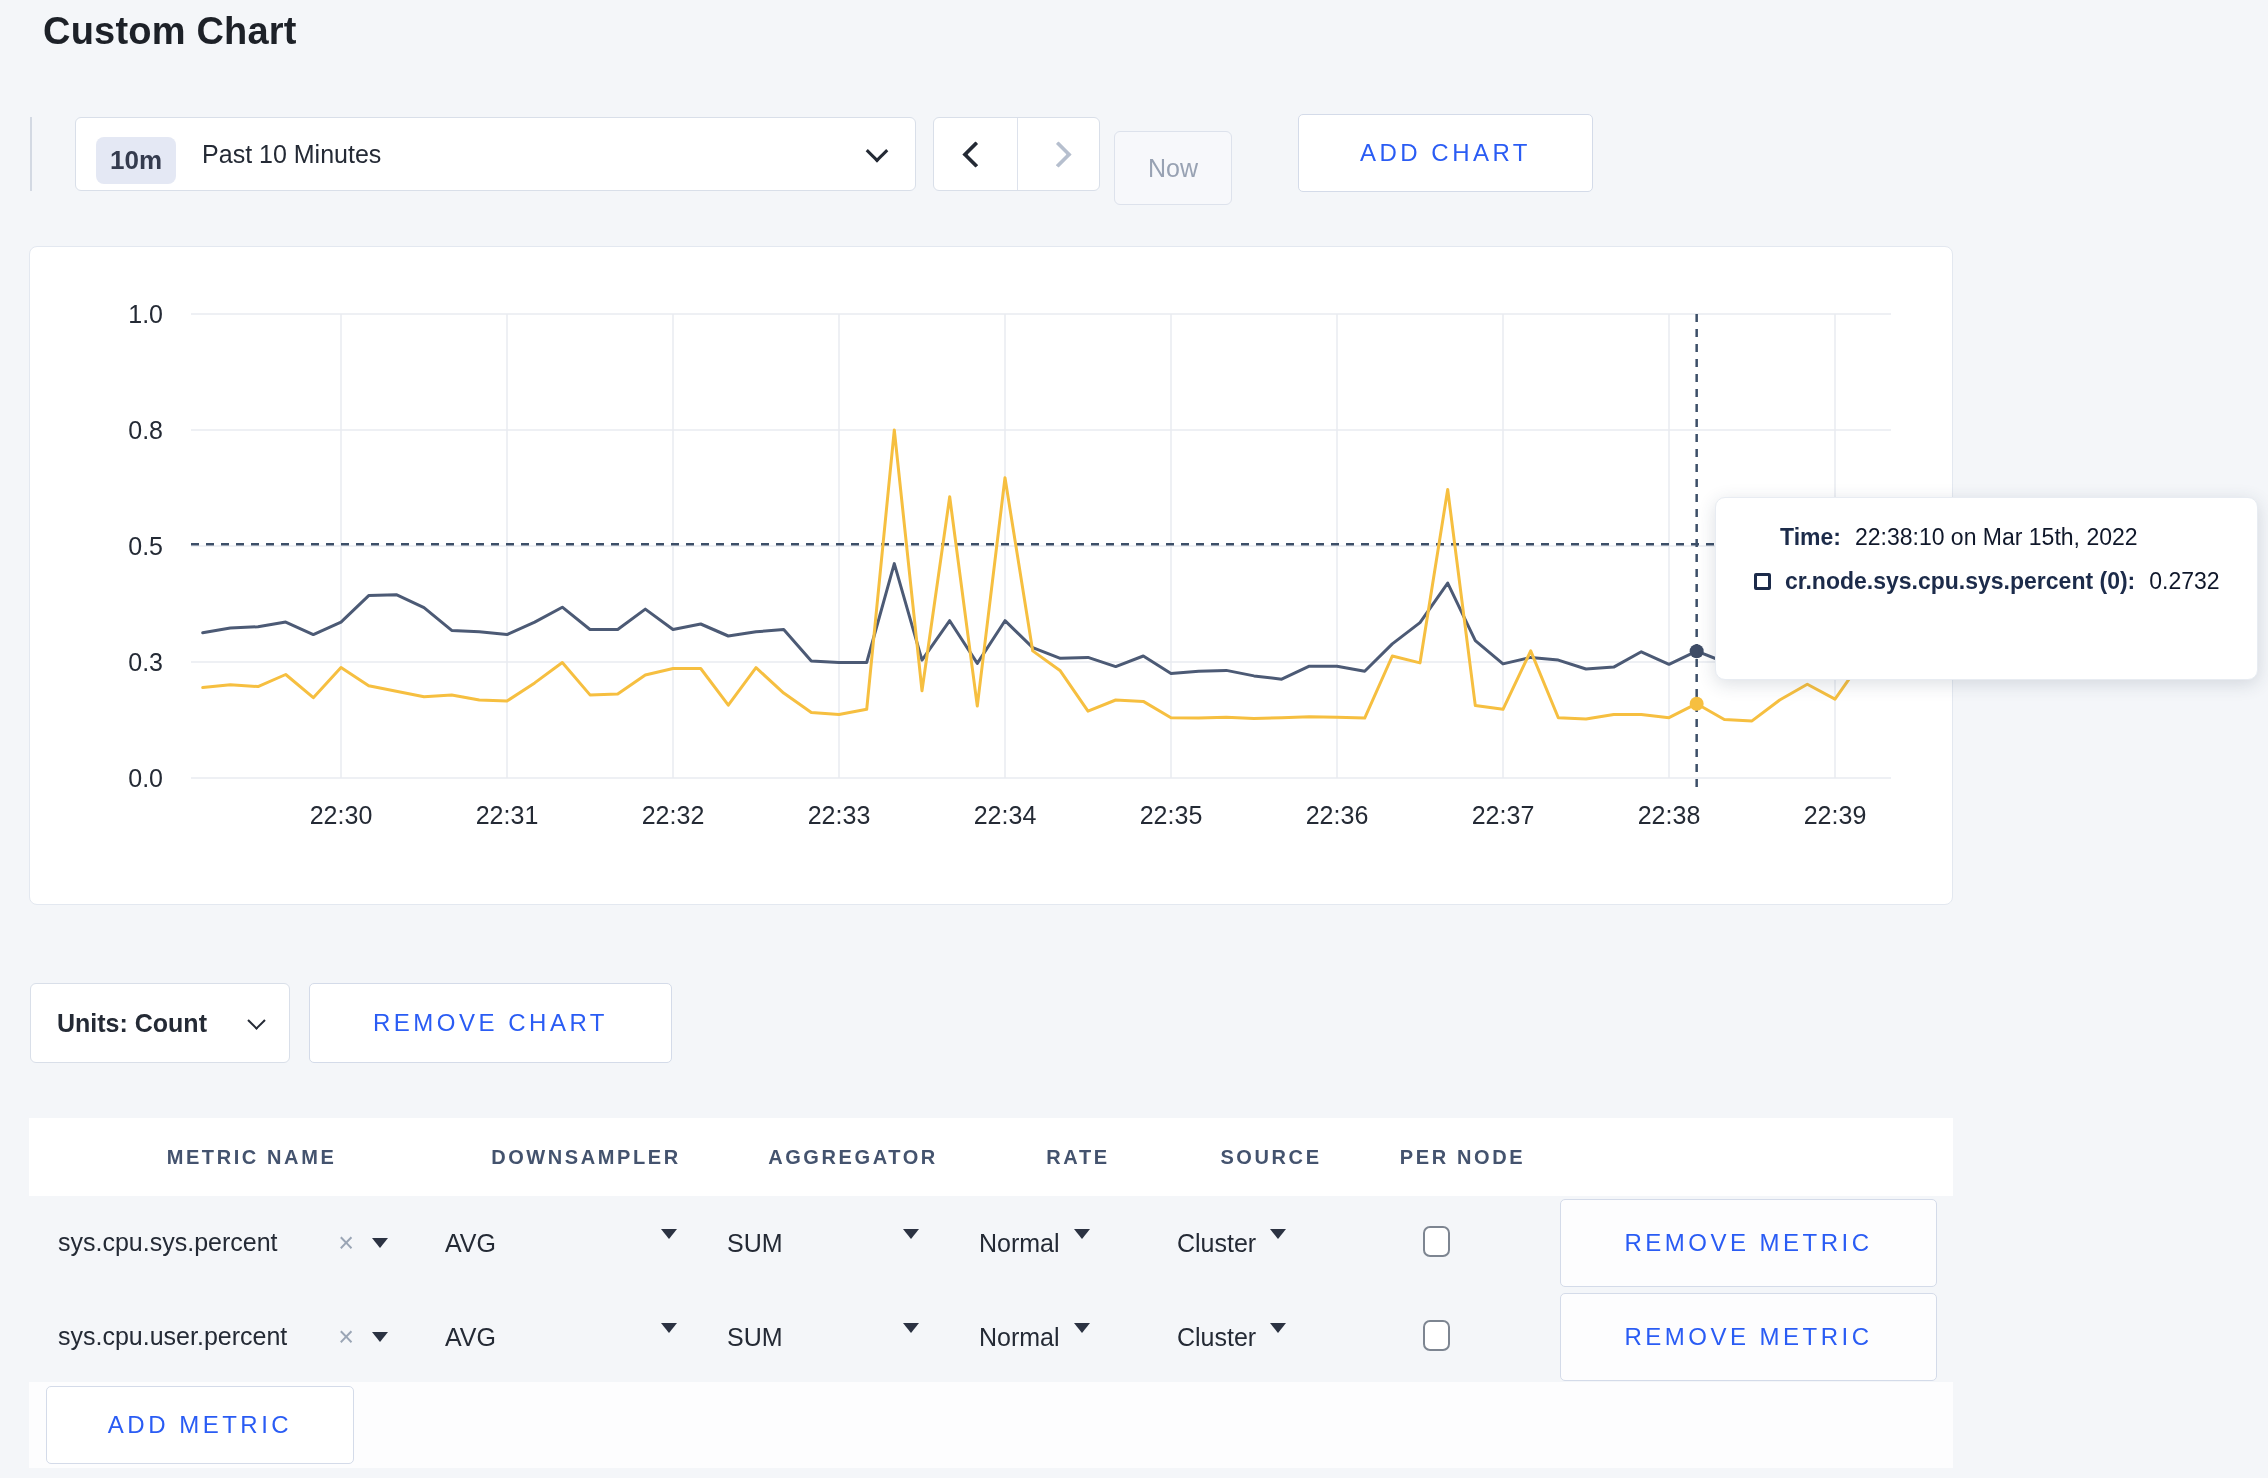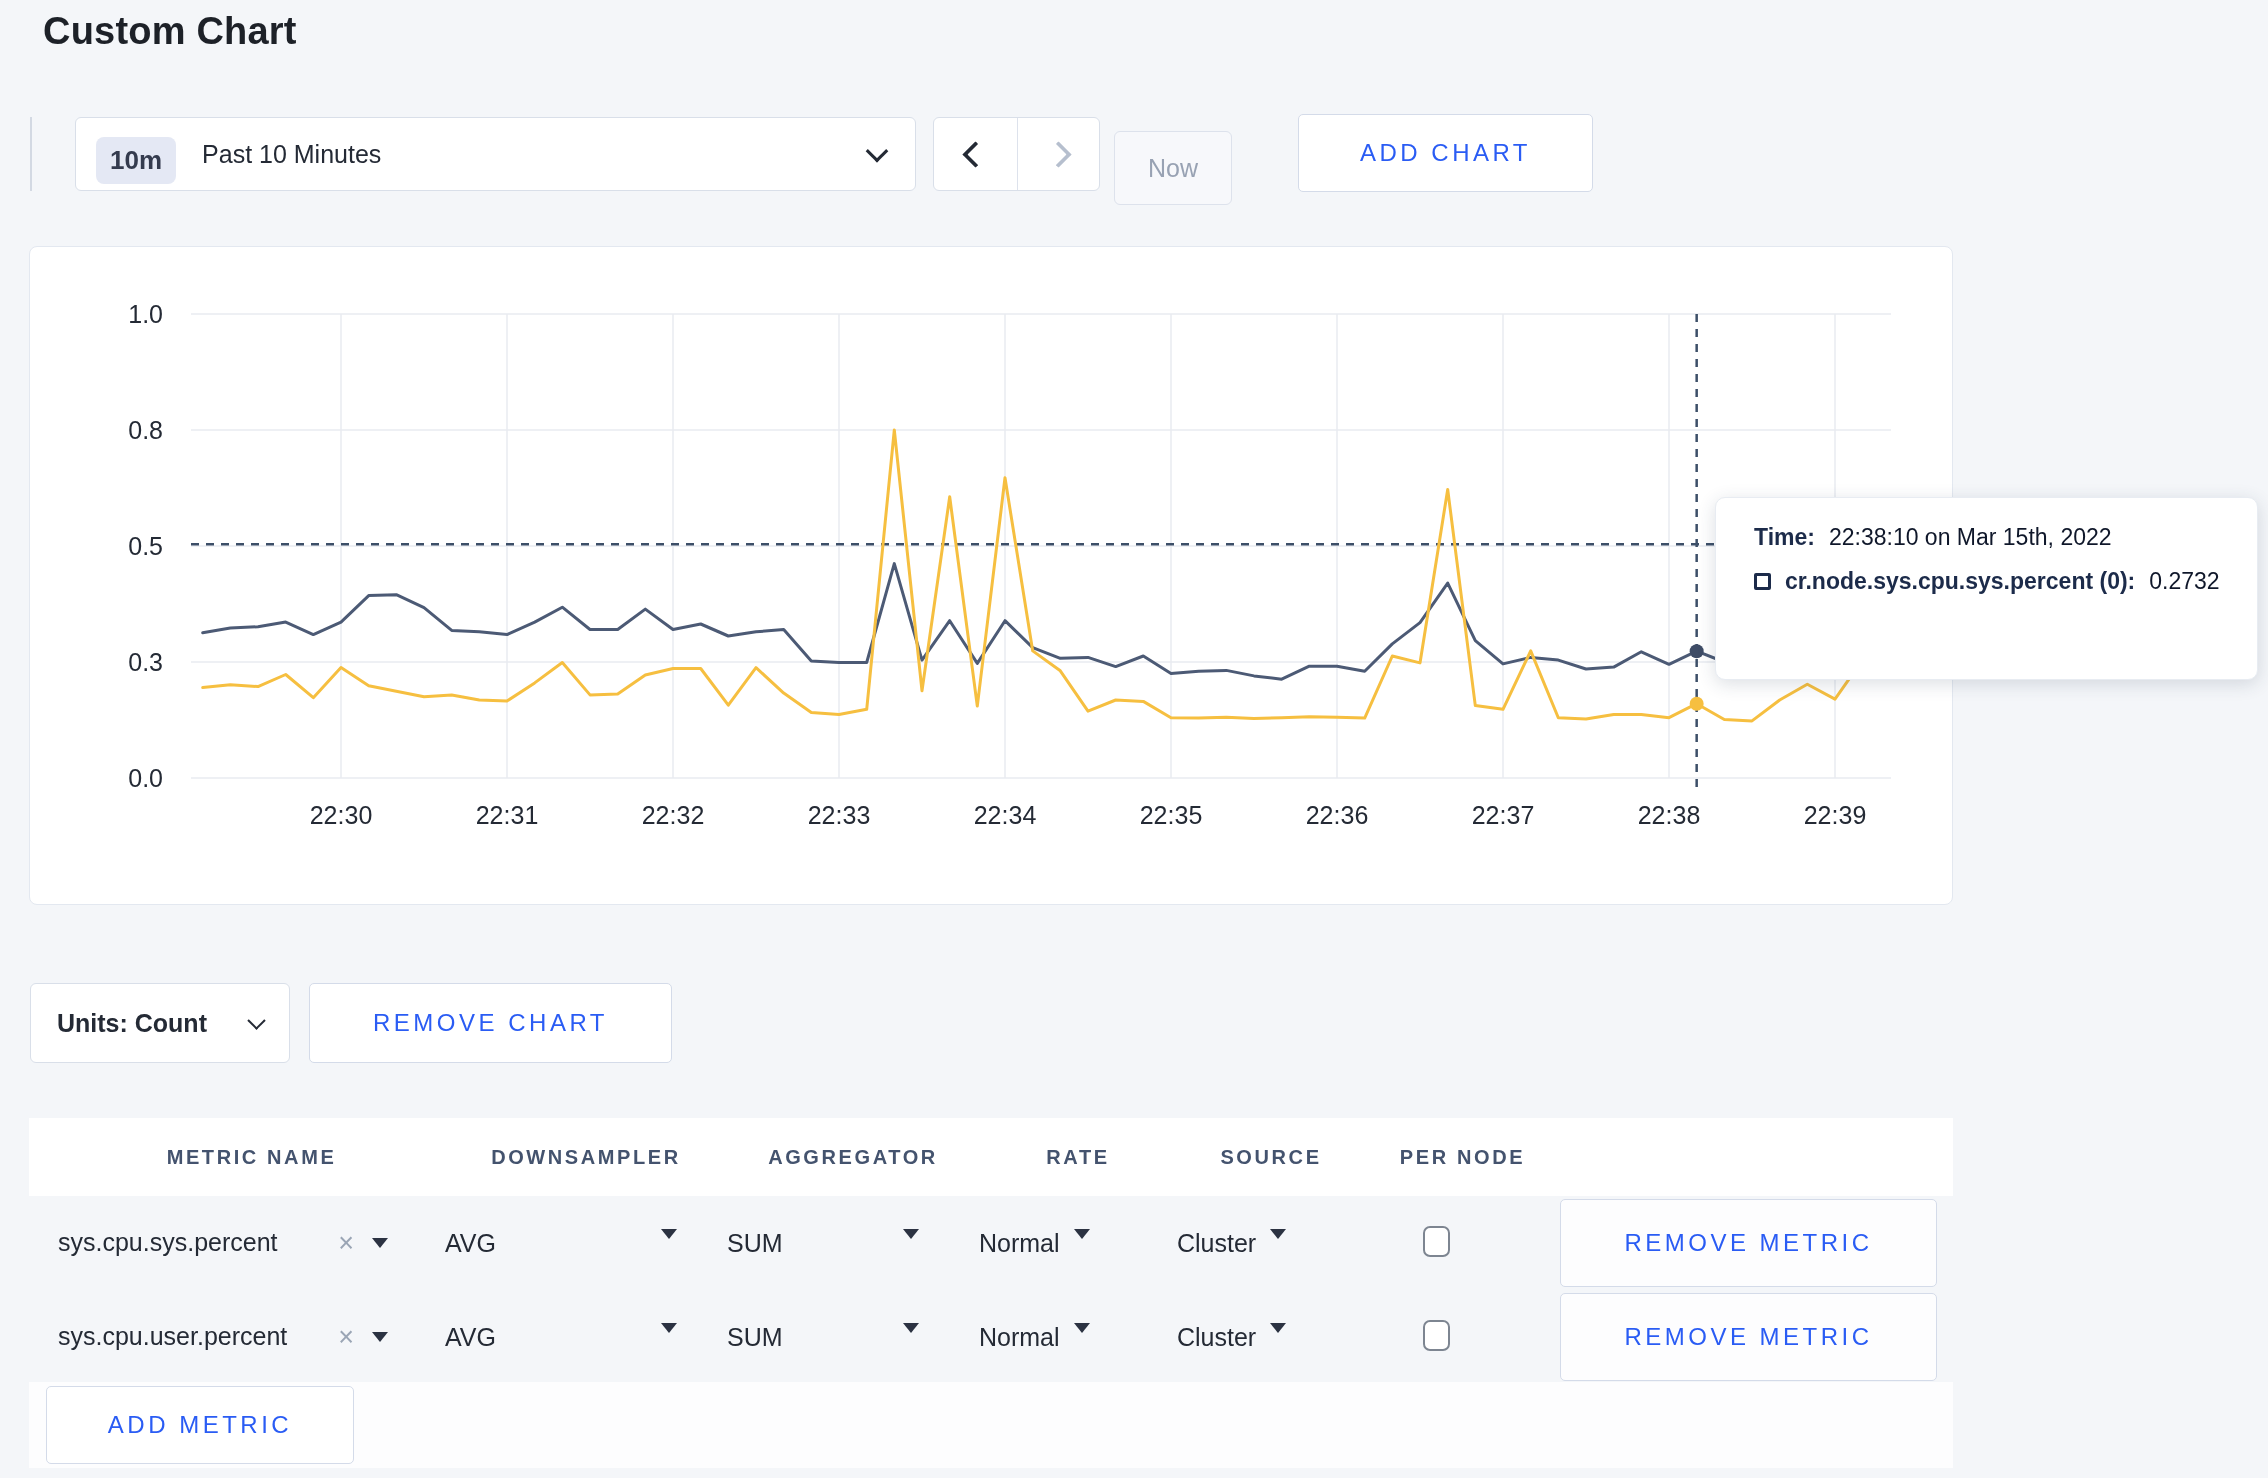--- a/index.html
+++ b/index.html
@@ -68,21 +68,21 @@
 
   
   .chart-tooltip {
     left:1715px; top:497px; width:543px; height:183px;
     background:#fff; border:1px solid #e8ecf2; border-radius:10px;
     box-shadow:0 4px 18px rgba(40,55,80,.16);
     padding:26px 0 0 38px; color:#1c2b4a; font-size:23px;
     display:flex; flex-direction:column; gap:17px; z-index:5;
   }
   .tt-row { display:flex; align-items:center; }
-  .tt-time { }
+  .tt-time { margin-left:26px; }
   .tt-label { font-weight:700; color:#1c2b4a; }
   .tt-value { margin-left:14px; font-weight:400; color:#0f172a; }
   .tt-swatch { width:17px; height:17px; border:3.5px solid #1c2b4a; border-radius:2px; margin-right:14px; flex:none; background:#fff; }
 
   
   .units-btn { left:30px; top:983px; width:260px; height:80px; padding:0 26px; justify-content:space-between; cursor:pointer; }
   .units-label { font-size:25px; font-weight:700; color:#242a35; }
   .units-btn .chev { width:13px; height:13px; border-width:2.5px; }
   .remove-chart-btn { left:309px; top:983px; width:363px; height:80px; }
 

